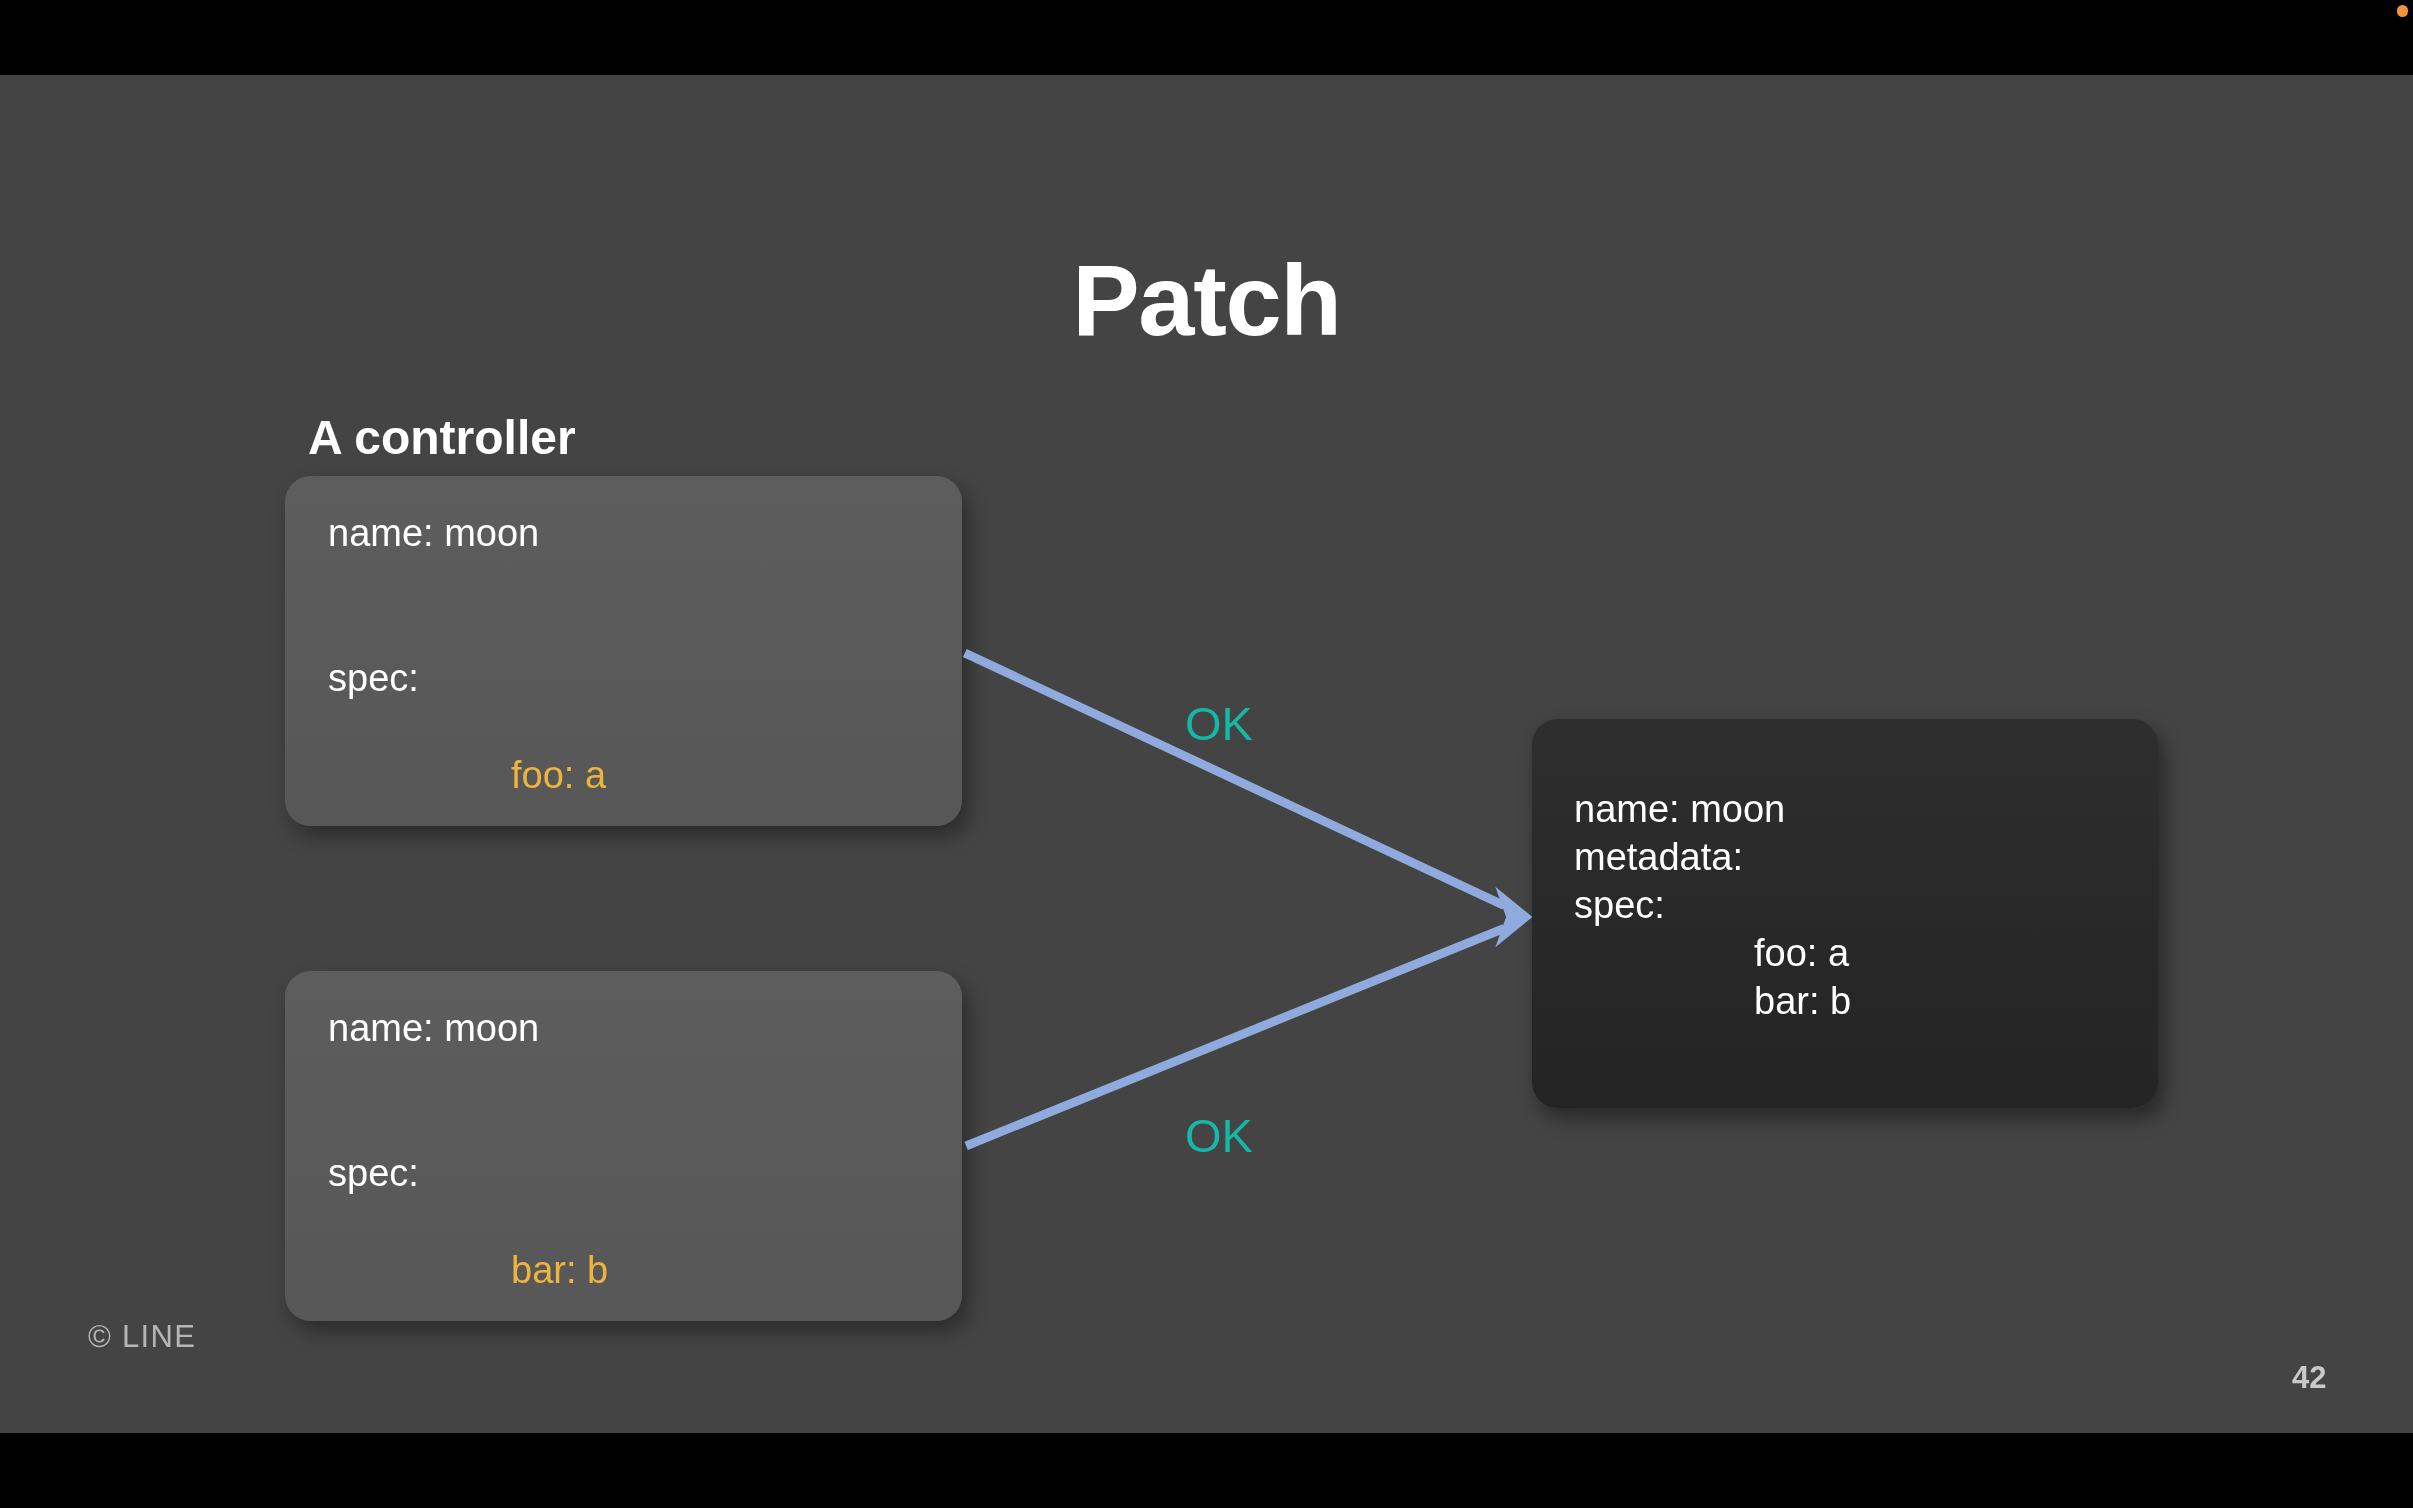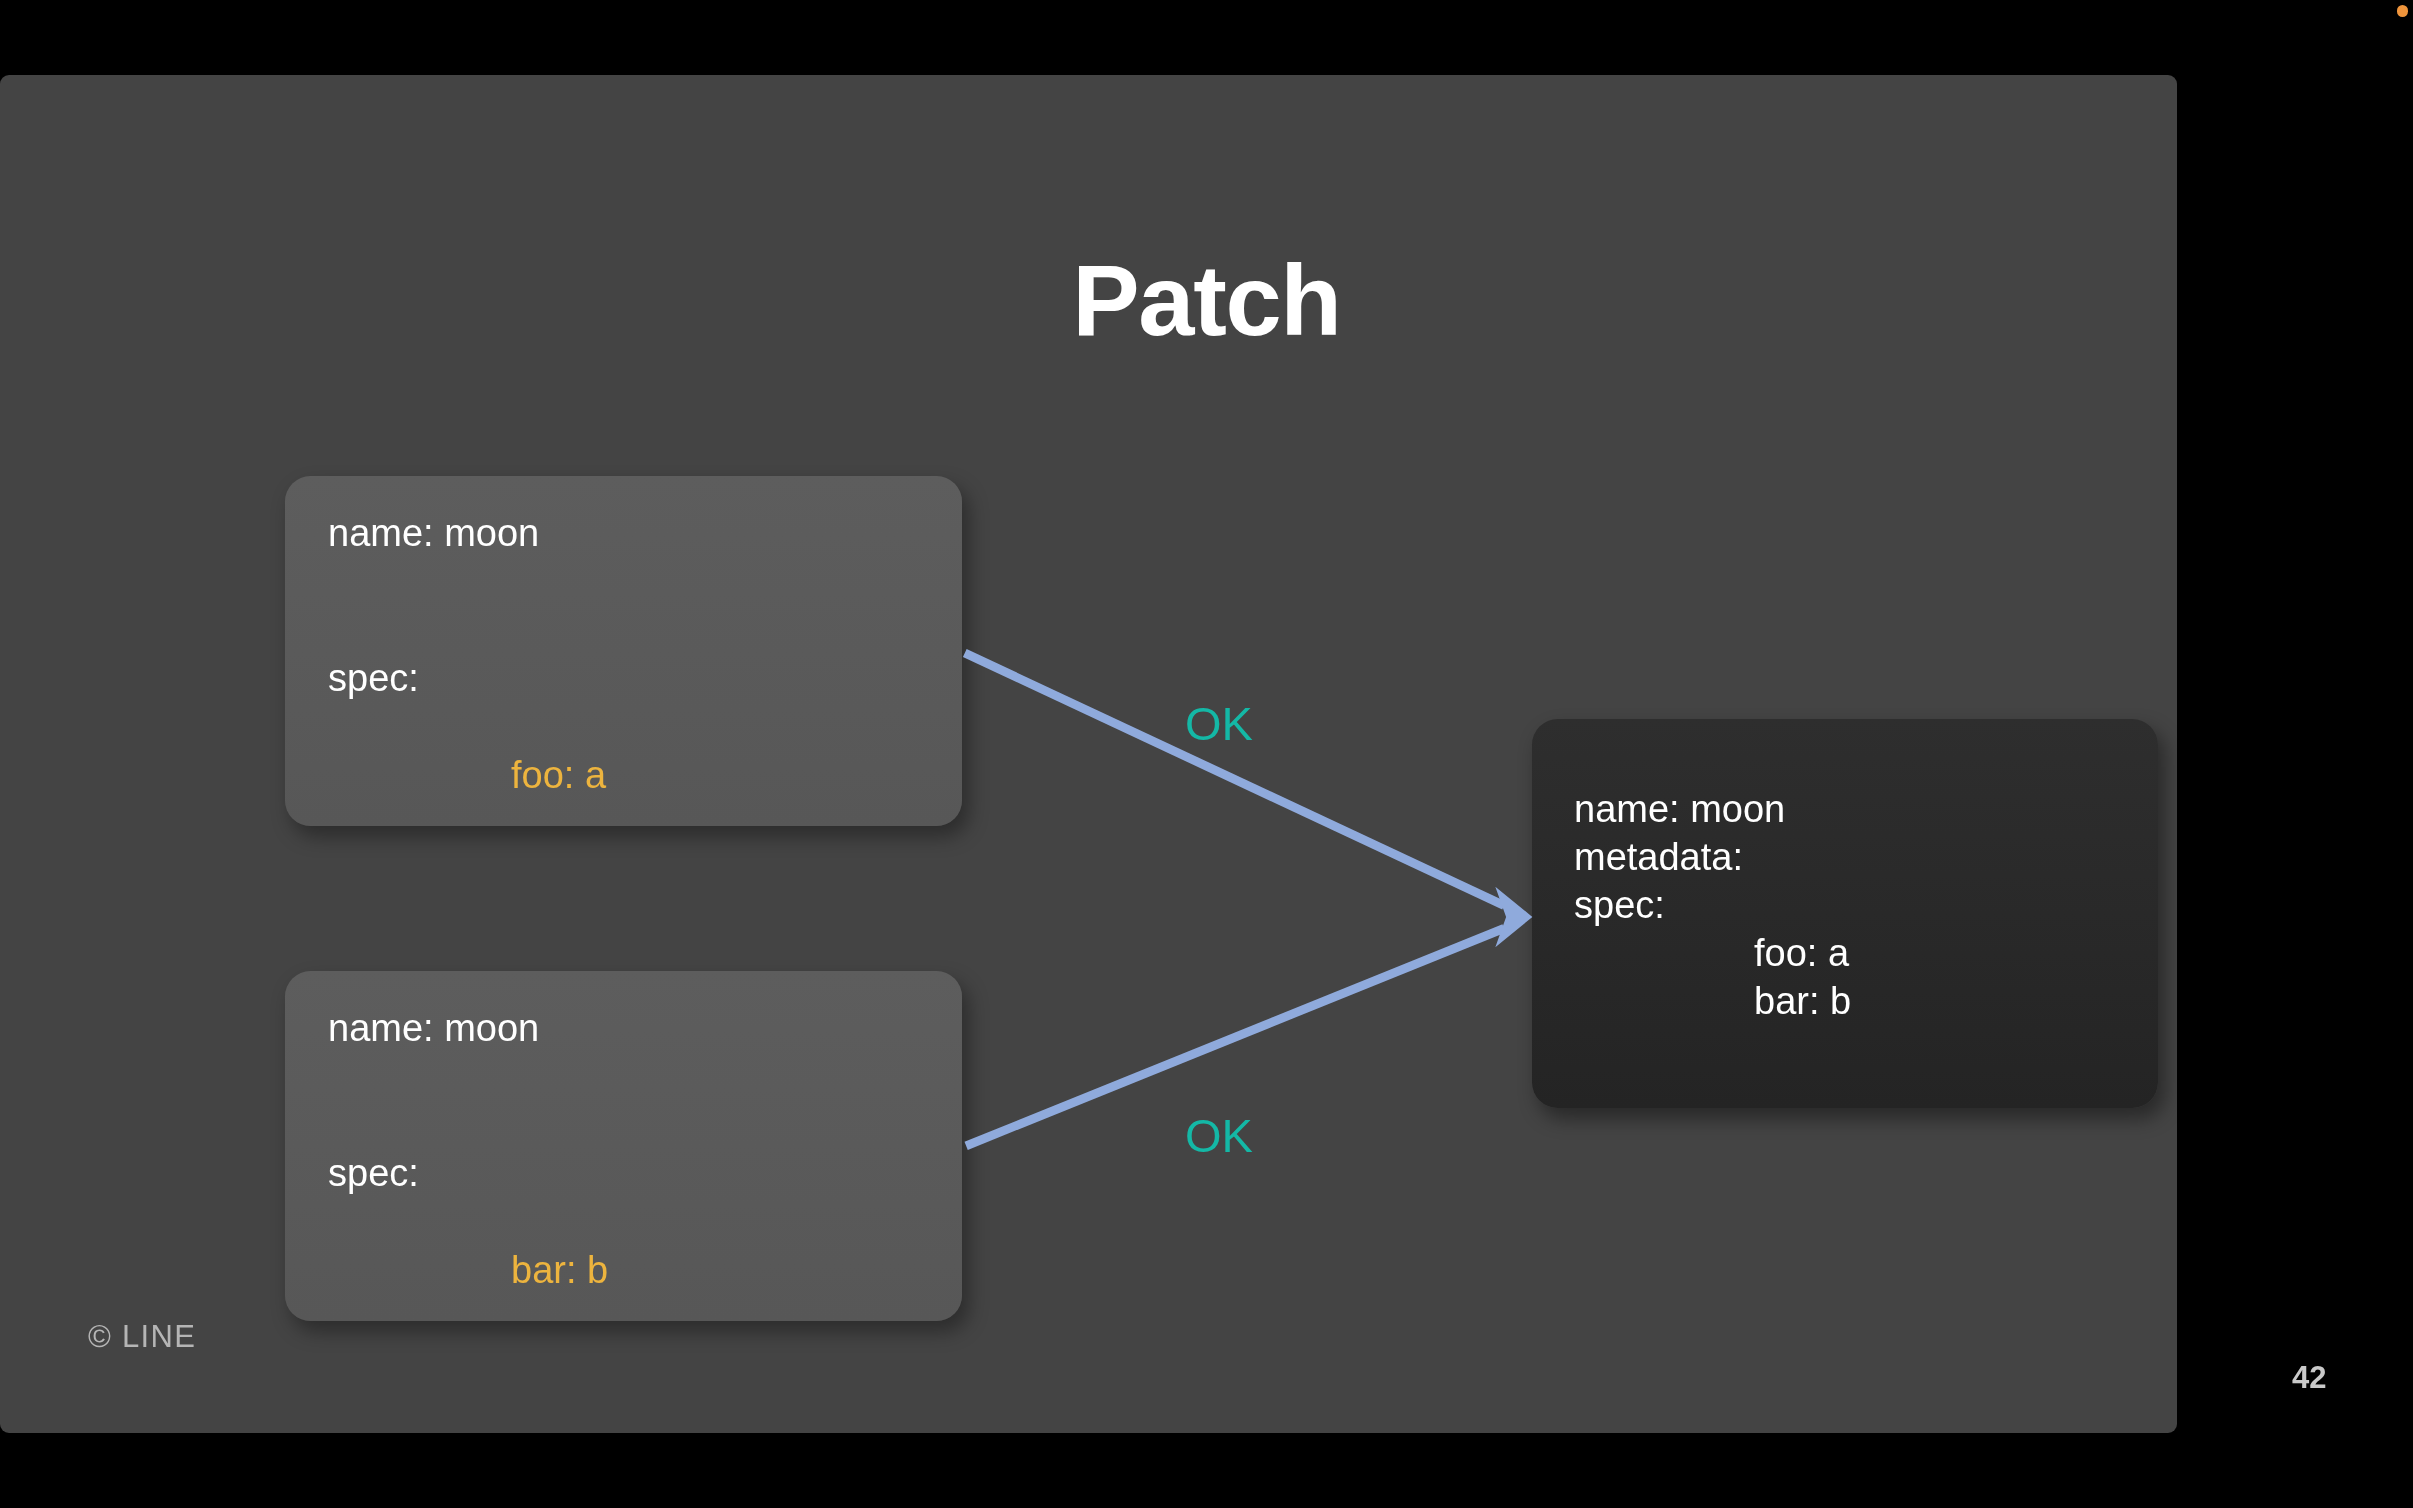--- a/index.html
+++ b/index.html
@@ -12,23 +12,22 @@
     -webkit-font-smoothing:antialiased;
   }
   .letterbox{position:absolute;left:0;width:2413px;background:#000;}
   .letterbox.top{top:0;height:75px;}
   .letterbox.bottom{bottom:0;height:75px;}
   .record-dot{
     position:absolute;top:5.4px;left:2397px;width:11.4px;height:11.4px;
     border-radius:50%;background:#F0953C;
   }
   .slide{
-    position:absolute;left:0;top:75px;width:2177px;height:1358px;
+    position:absolute;left:0;top:75px;width:2413px;height:1358px;
     background:#444444;
-    border-radius:9px;
   }
   .slide-title{
     position:absolute;left:0;top:170px;width:2413px;
     text-align:center;
     font-size:101px;font-weight:bold;color:#ffffff;
     line-height:1.1;letter-spacing:-1.3px;
   }
   .section-heading{
     position:absolute;
     font-size:48px;font-weight:bold;color:#ffffff;
@@ -84,20 +83,21 @@
 <body>
 
 <div class="letterbox top"></div>
 
 <div class="record-dot"></div>
 
 <div class="slide">
 
   <div class="slide-title">Patch</div>
 
+  <div class="section-heading heading-a">A controller</div>
   <div class="ctrl-box box-a">
     <div class="yaml-line line-name">name: moon</div>
     <div class="yaml-line line-spec">spec:</div>
     <div class="yaml-line line-value">foo: a</div>
   </div>
 
   <div class="ctrl-box box-b">
     <div class="yaml-line line-name">name: moon</div>
     <div class="yaml-line line-spec">spec:</div>
     <div class="yaml-line line-value">bar: b</div>

